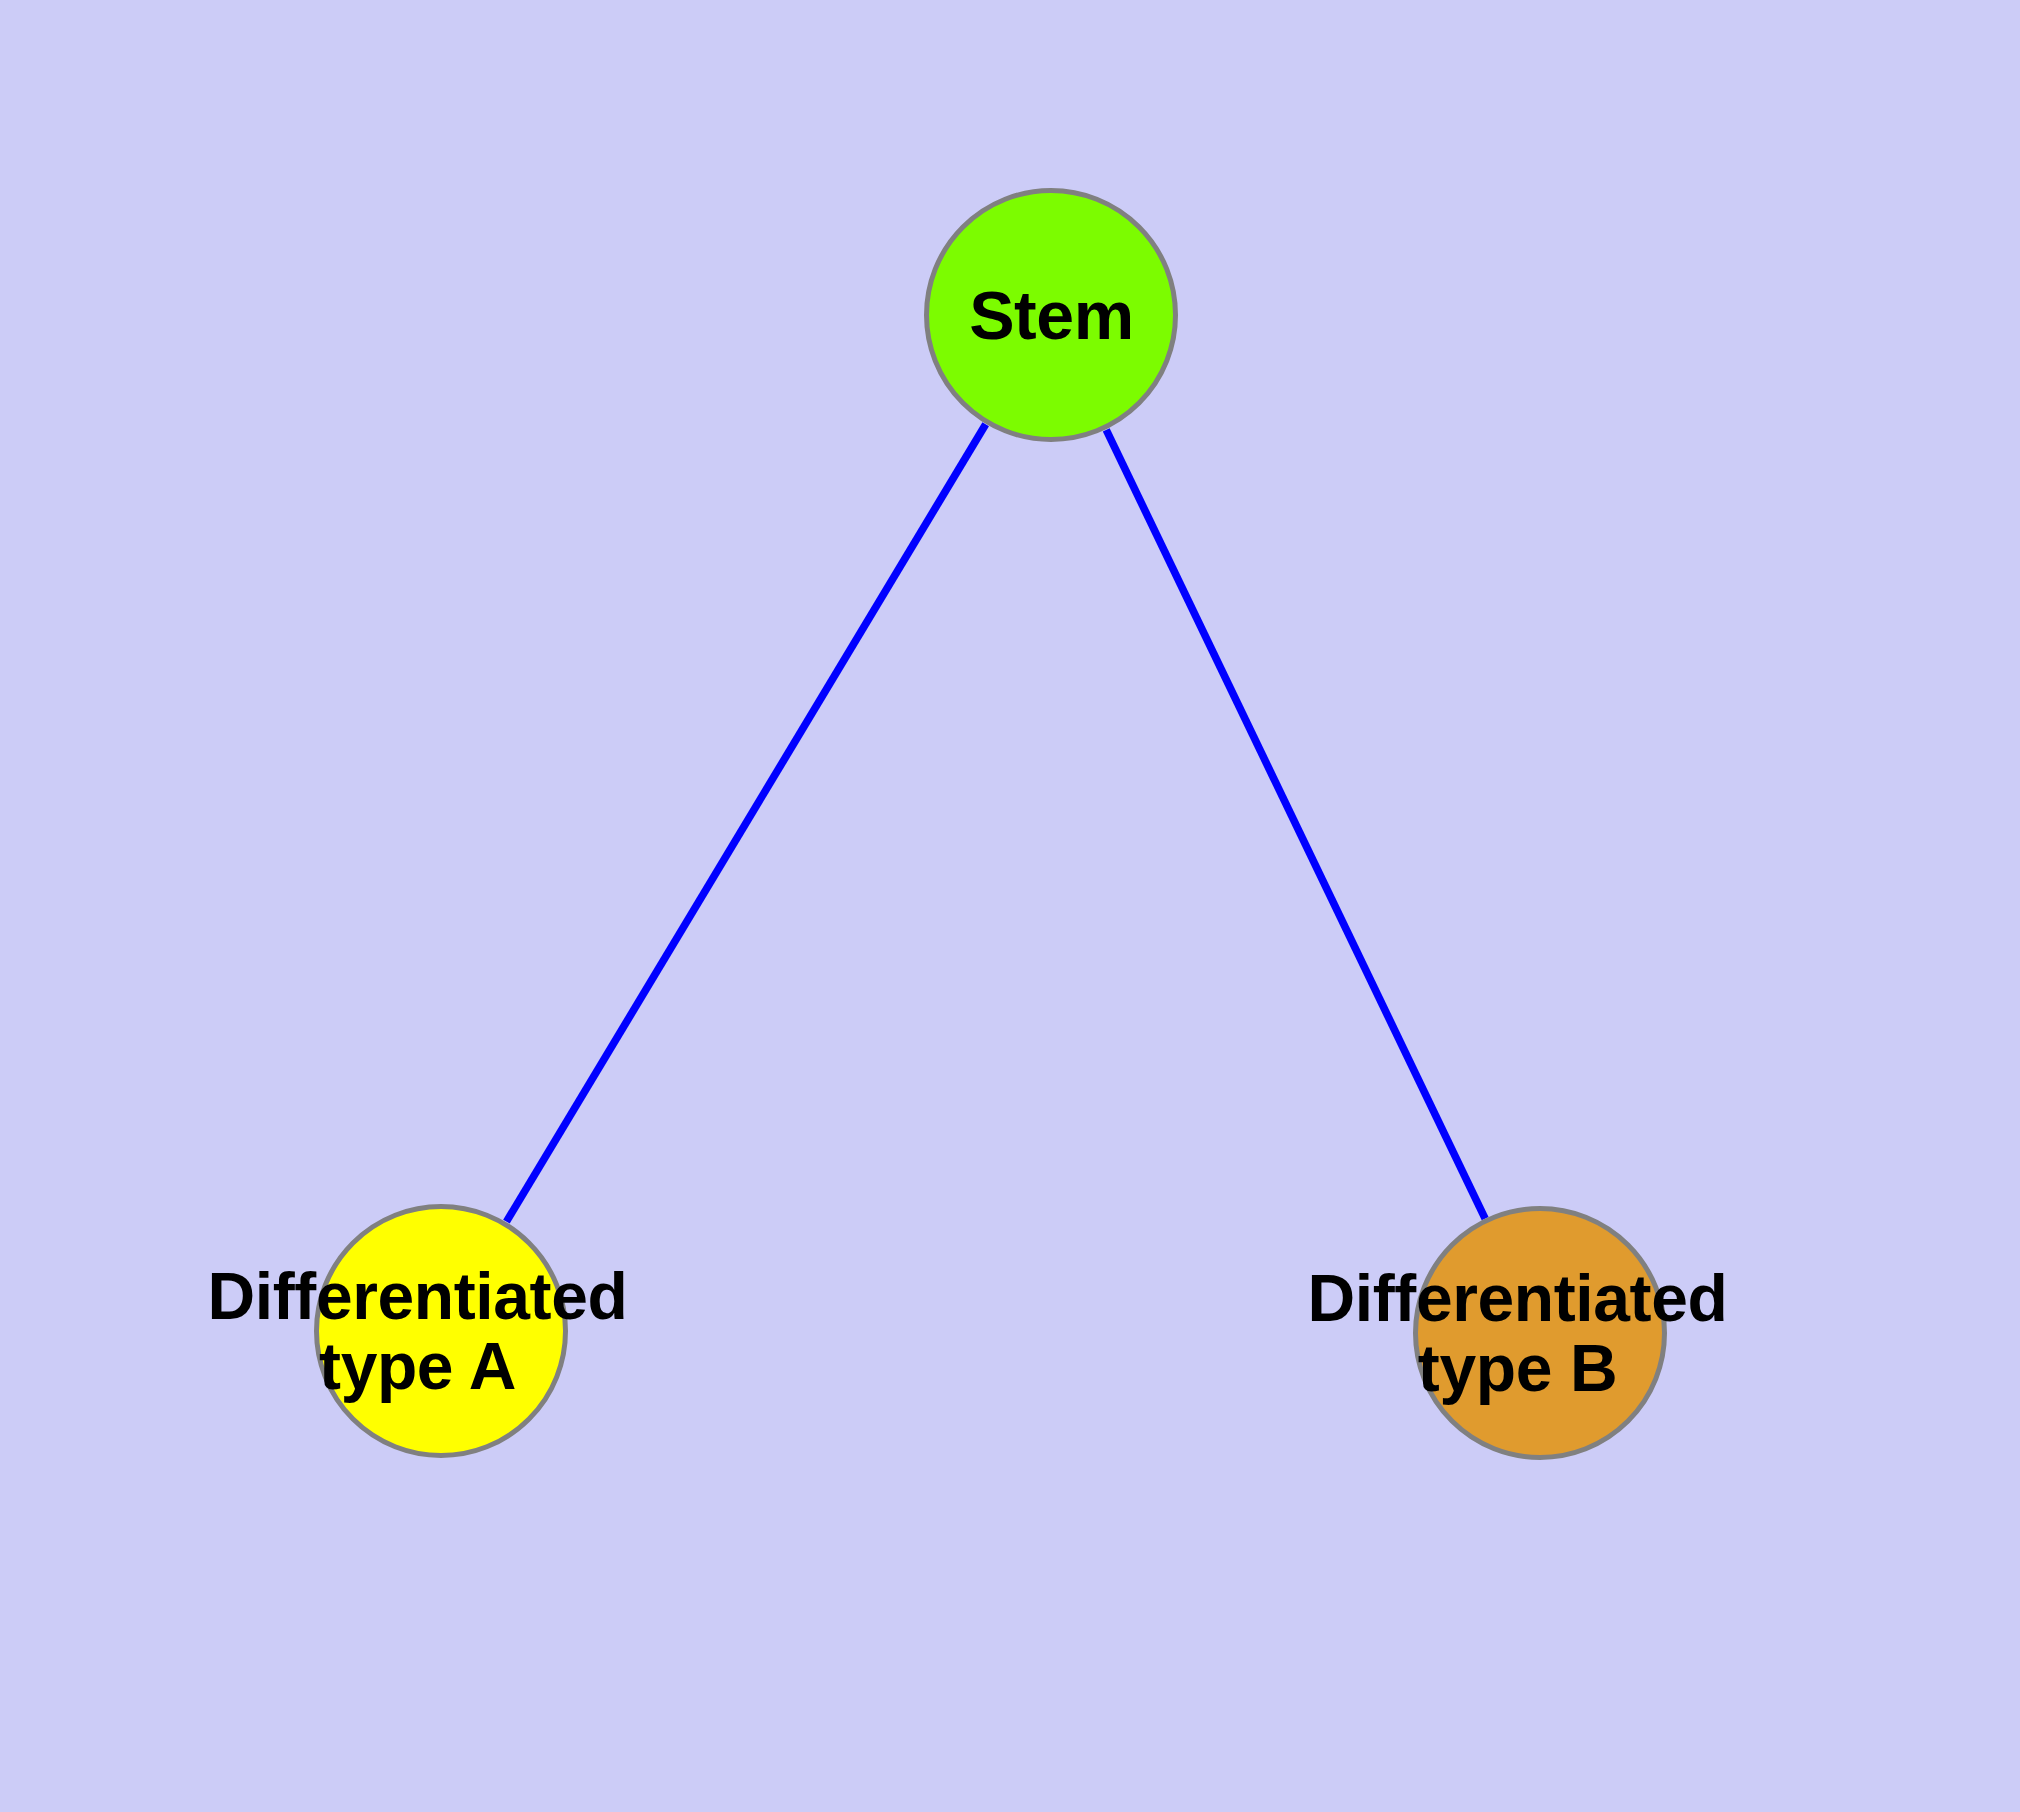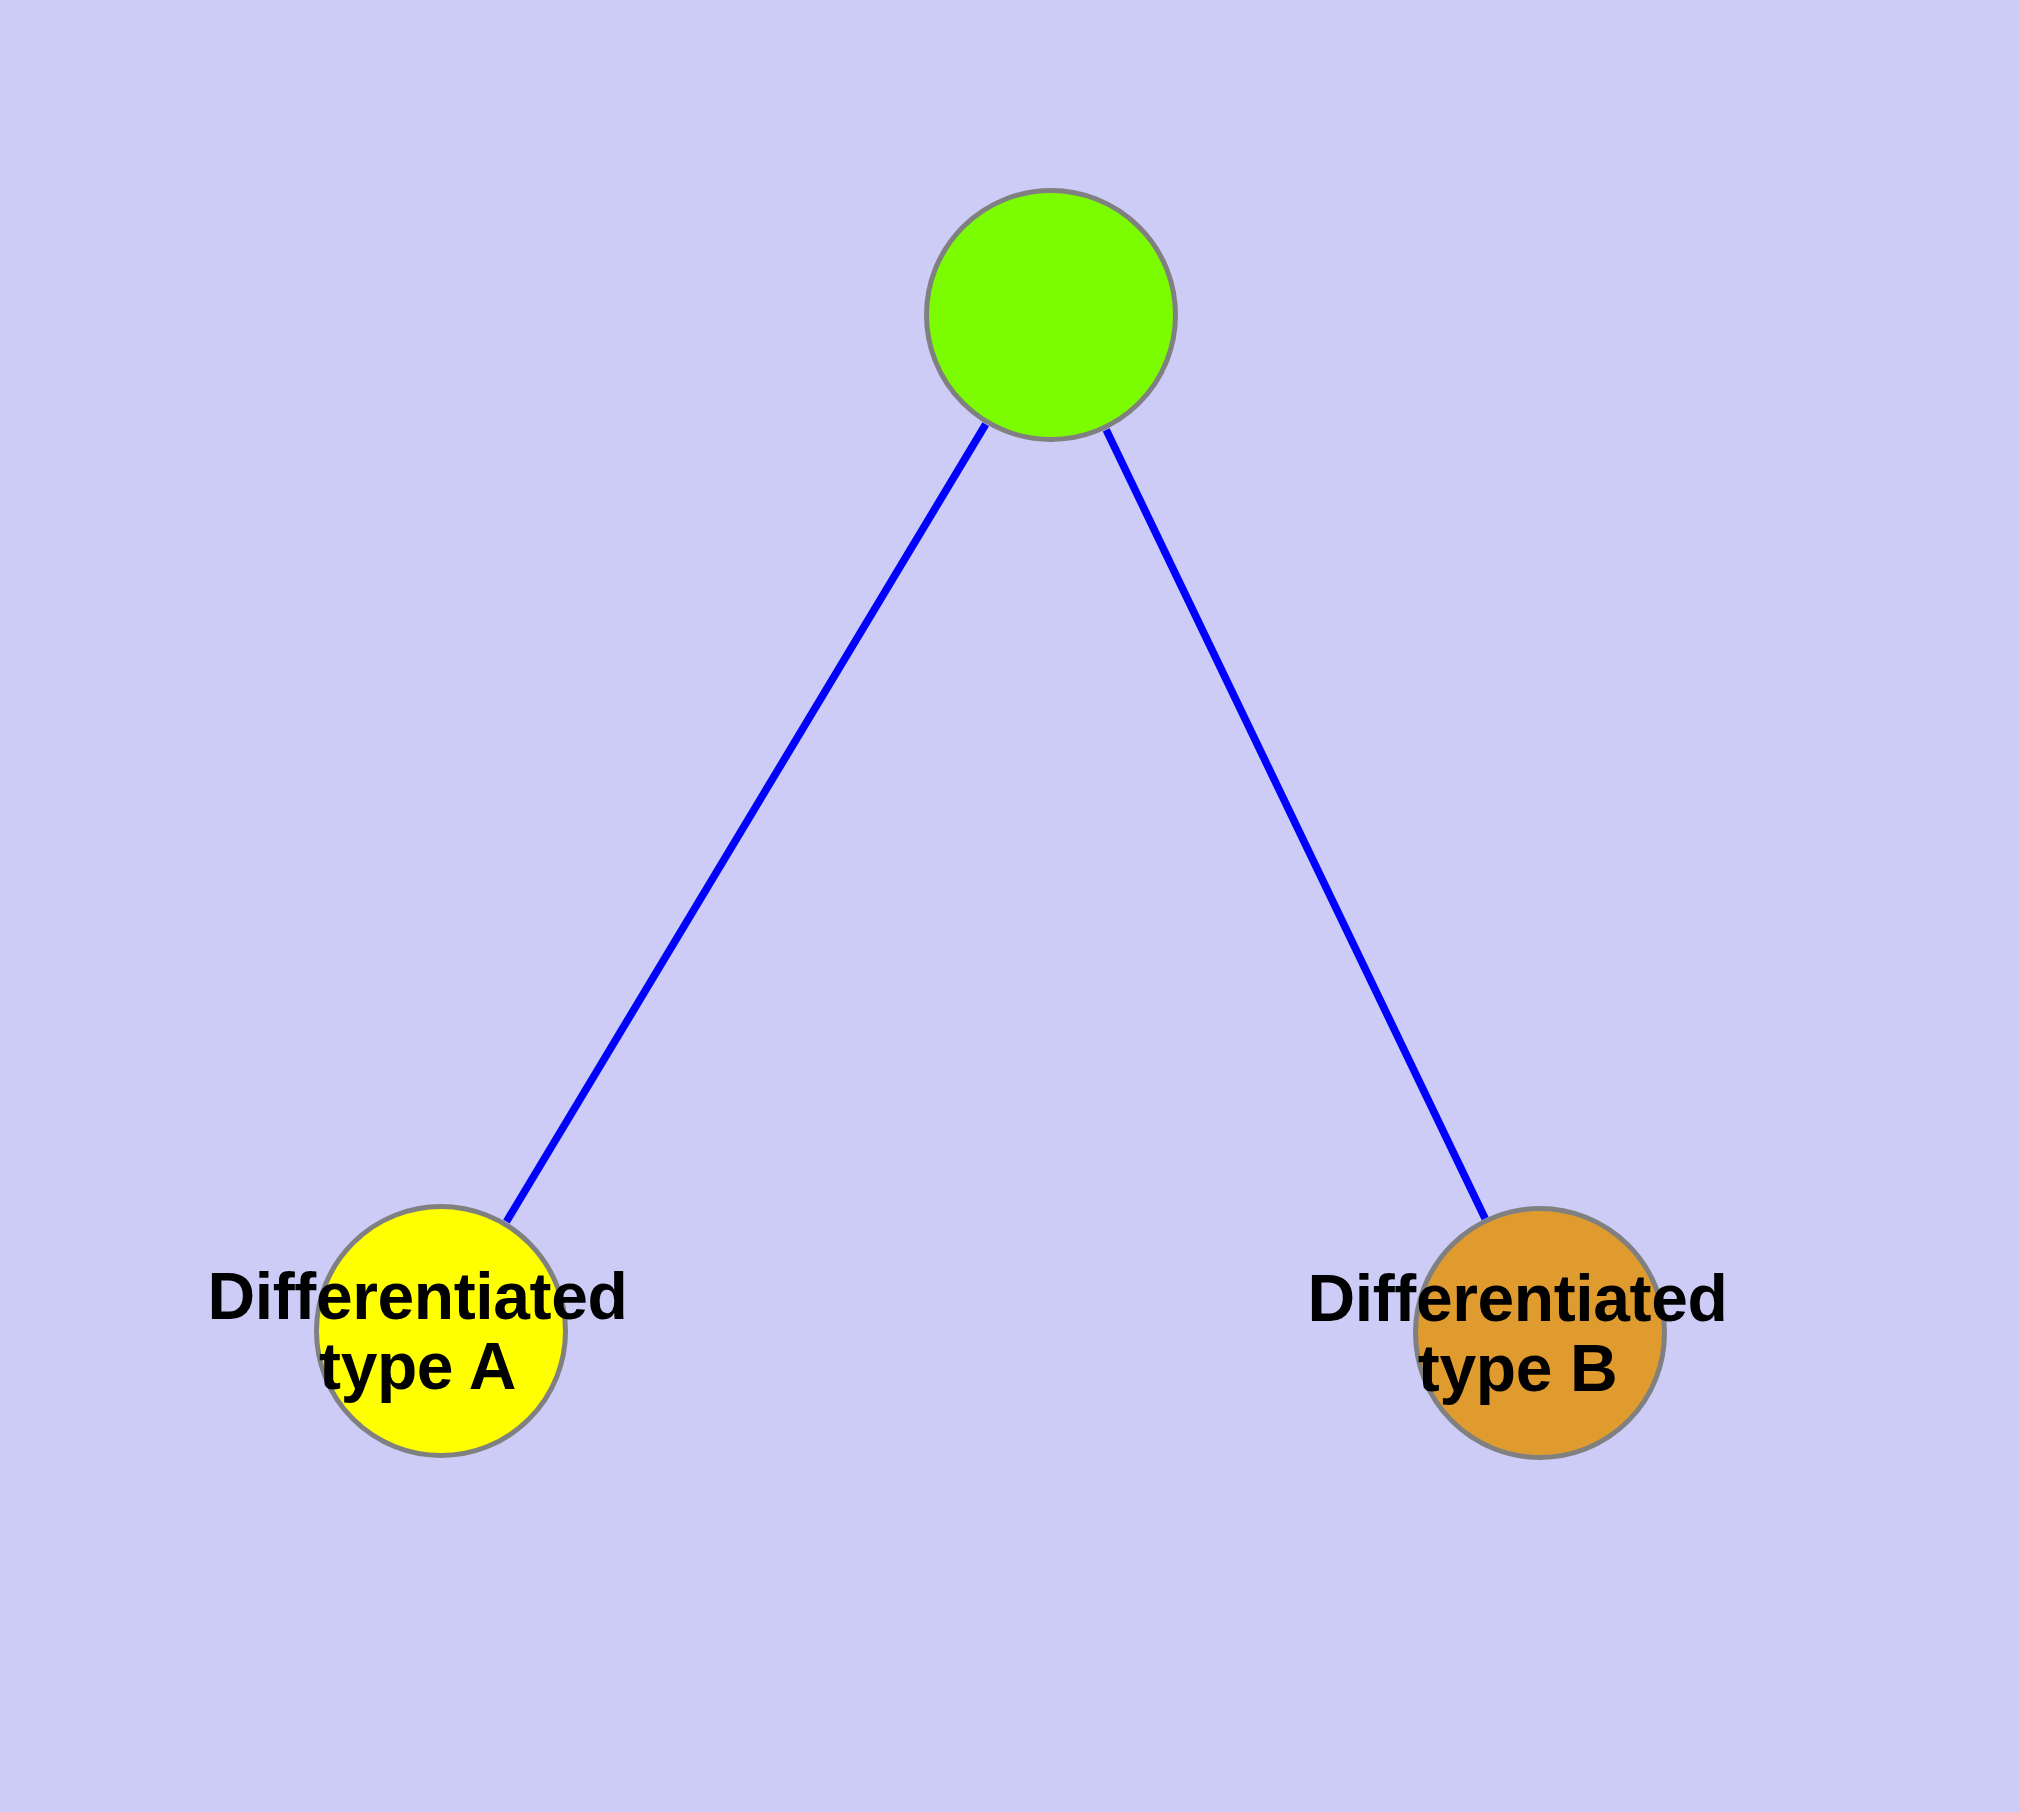--- a/index.html
+++ b/index.html
@@ -46,20 +46,21 @@
 <body style="background: rgb(204, 204, 247);">
 
 <div id="graph-canvas" style="background: rgb(204, 204, 247);">
 
   <svg id="edge-layer" viewBox="0 0 2384 2138">
     <line x1="1162.7309651548737" y1="500.5670885339739" x2="597.2690348451262" y2="1441.432911466026" stroke="#0000ff" stroke-width="9"></line>
     <line x1="1304.9572343997804" y1="507.2056126761459" x2="1752.0427656002196" y2="1437.7943873238542" stroke="#0000ff" stroke-width="9"></line>
   </svg>
 
   <div class="node" style="left:924px; top:188px; width:254px; height:254px; background:#7cfc00; border:5.1px solid #808080;"></div>
+  <div class="node-label" style="left: 797px; top: 279px; width: 509px; font-size: 68px;">Stem</div>
 
   <div class="node" style="left:314px; top:1204px; width:254px; height:254px; background:#ffff00; border:5.1px solid #808080;"></div>
   <div class="node-label" style="left: 163px; top: 1262px; width: 509px; font-size: 66px;">Differentiated
 type A</div>
 
   <div class="node" style="left:1413px; top:1206px; width:254px; height:254px; background:#e09b2e; border:5.1px solid #808080;"></div>
   <div class="node-label" style="left: 1263px; top: 1264px; width: 509px; font-size: 66px;">Differentiated
 type B</div>
 
 </div>

